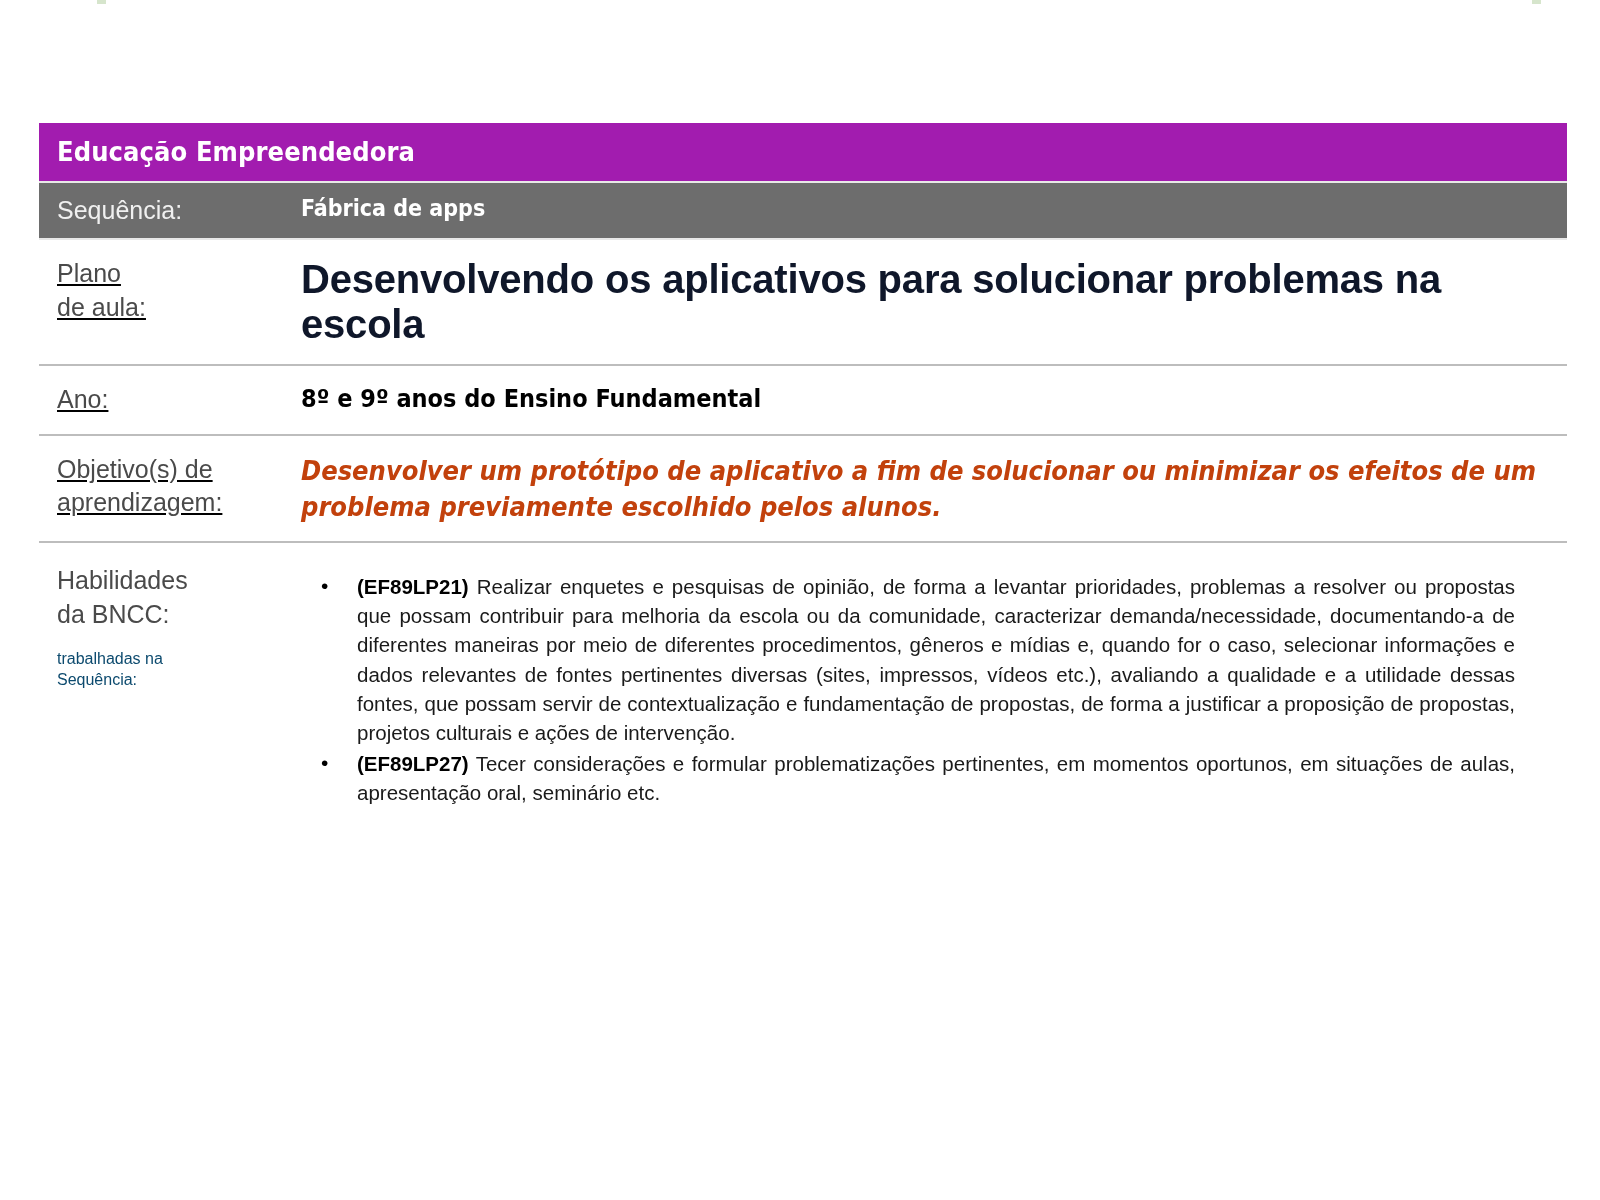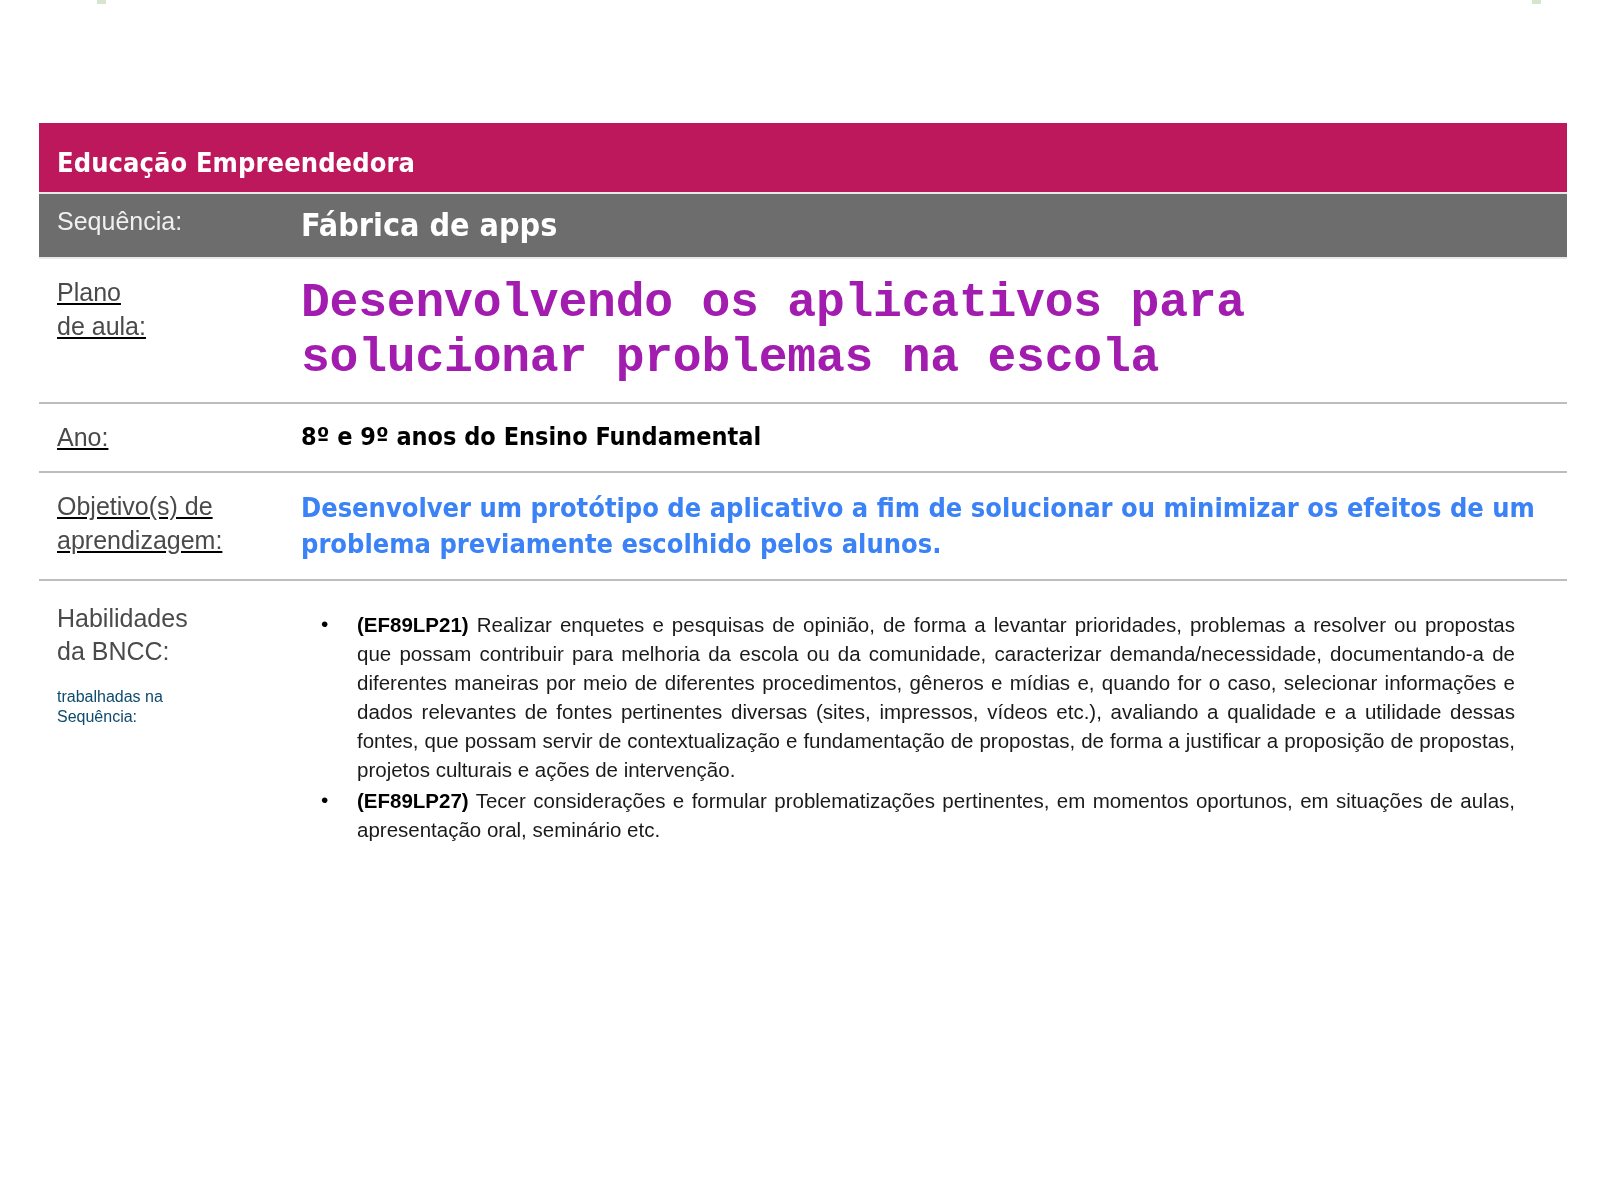--- a/index.html
+++ b/index.html
@@ -42,22 +42,22 @@
     table-layout: fixed;
   }
 
   .lesson-table td {
     vertical-align: top;
     padding: 0;
   }
 
   
   .row-banner td {
-    background: #be185d;
-    padding: 24px 0 14px 18px;
+    background: #a21caf;
+    padding: 13px 0 14px 18px;
   }
   .banner-title {
     color: #ffffff;
     font-family: "DejaVu Sans Condensed", "Liberation Sans Narrow", "Liberation Sans", sans-serif;
     font-weight: bold;
     font-size: 27px;
     letter-spacing: .1px;
     line-height: 1.15;
   }
 
@@ -74,21 +74,21 @@
     color: #f0f0f0;
     font-family: "Liberation Sans", sans-serif;
     font-weight: 300;
     font-size: 25px;
     line-height: 1.2;
   }
   .seq-value {
     color: #ffffff;
     font-family: "DejaVu Sans Condensed", "Liberation Sans Narrow", "Liberation Sans", sans-serif;
     font-weight: bold;
-    font-size: 32px;
+    font-size: 23px;
     line-height: 1.2;
   }
 
   
   .row-data td {
     border-bottom: 2px solid #bdbdbd;
     padding-top: 17px;
     padding-bottom: 17px;
   }
   .row-data .cell-label { padding-left: 18px; padding-right: 12px; text-decoration: underline; }
@@ -114,34 +114,35 @@
 
   .value-strong {
     color: #000000;
     font-family: "DejaVu Sans Condensed", "Liberation Sans Narrow", "Liberation Sans", sans-serif;
     font-weight: bold;
     font-size: 25px;
     line-height: 1.25;
   }
 
   .plan-title {
-    color: #a21caf;
-    font-family: Liberation Mono, monospace;
-    font-weight: bold;
-    font-size: 48px;
+    color: #0f172a;
+    font-family: Liberation Sans, sans-serif;
+    font-weight: bold;
+    font-size: 40px;
     line-height: 1.13;
     letter-spacing: -.2px;
   }
 
   .objective-text {
-    color: #3b82f6;
+    color: #c2410c;
     font-family: "DejaVu Sans Condensed", "Liberation Sans Narrow", "Liberation Sans", sans-serif;
     font-weight: bold;
     font-size: 27px;
     line-height: 1.32;
+    font-style: italic;
   }
 
   
   .row-bncc td { padding-top: 21px; padding-bottom: 18px; border-bottom: none; }
   .row-bncc .cell-label { padding-left: 18px; }
   .row-bncc .cell-value { padding-left: 0px; padding-right: 44px; }
 
   ul.skill-list {
     margin: 8px;
     padding: 0 0 0 54px;

